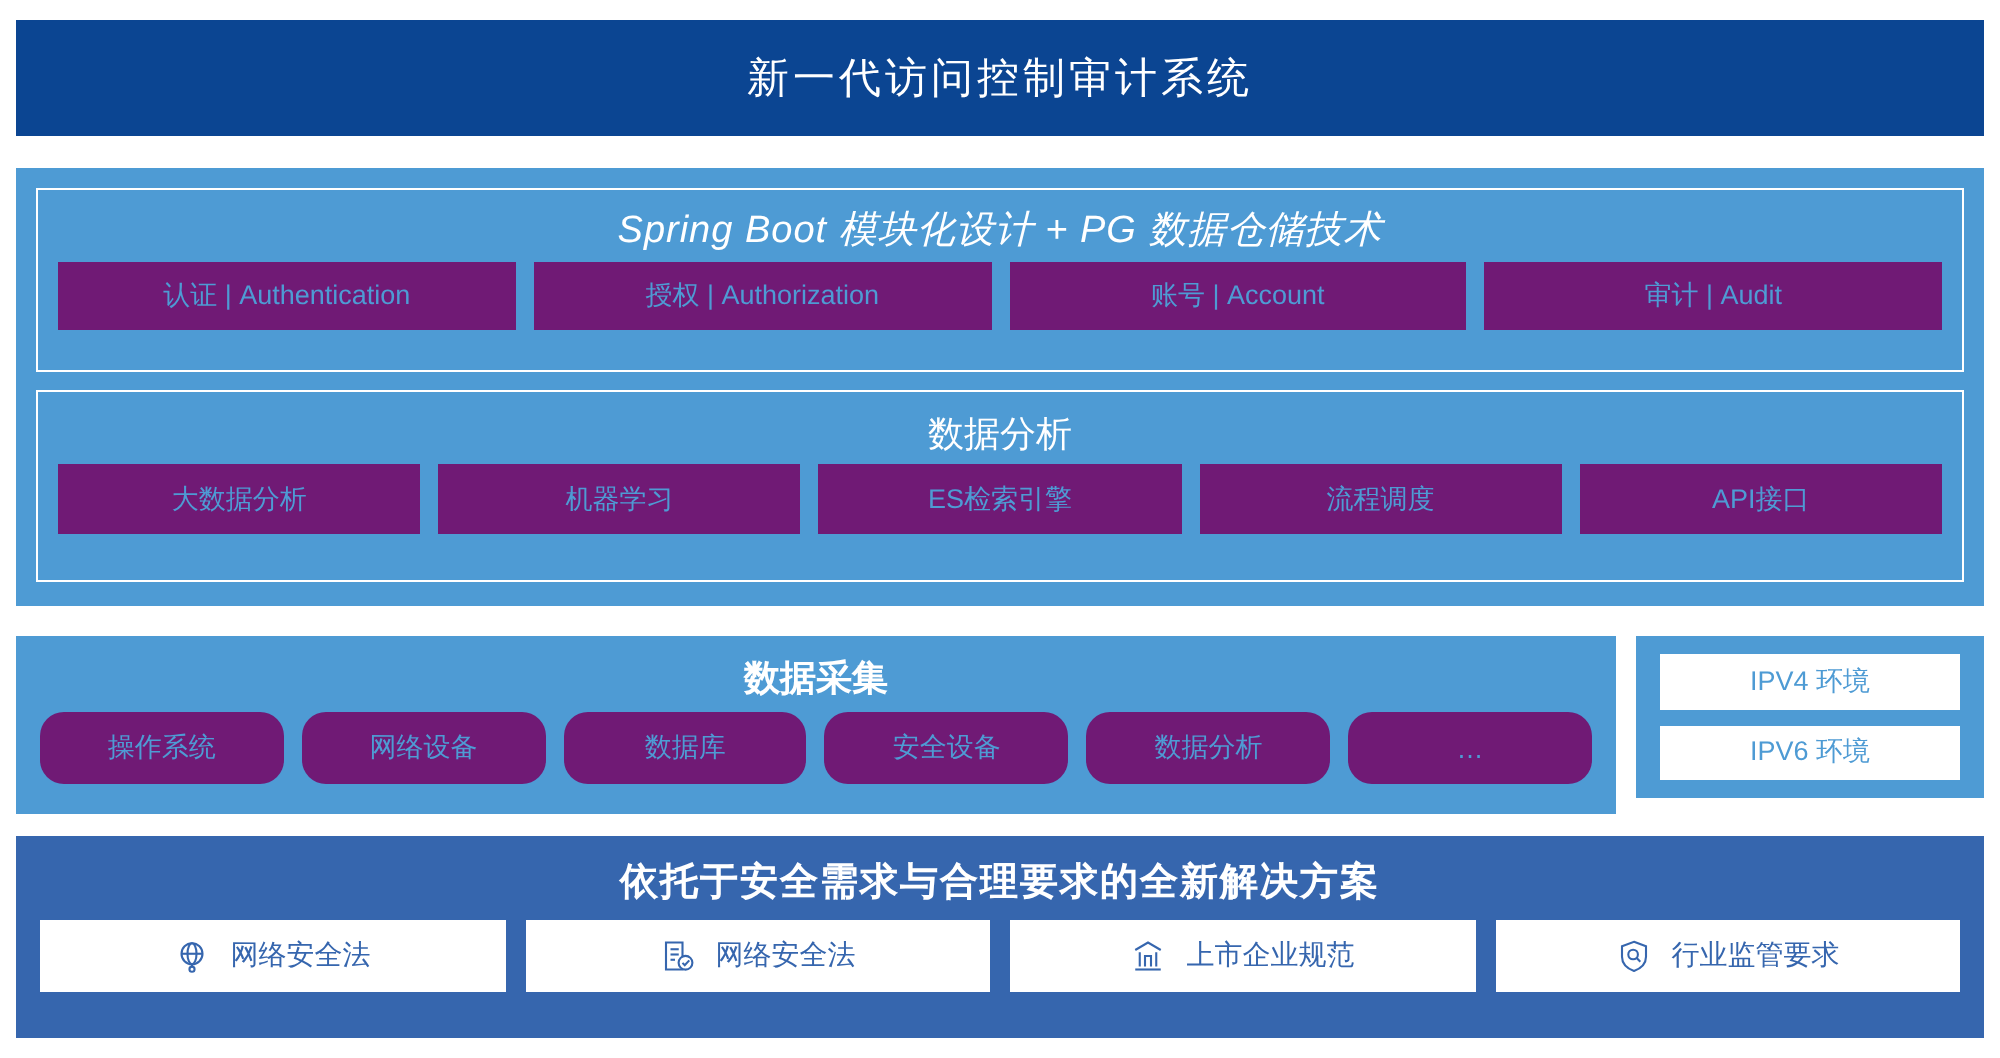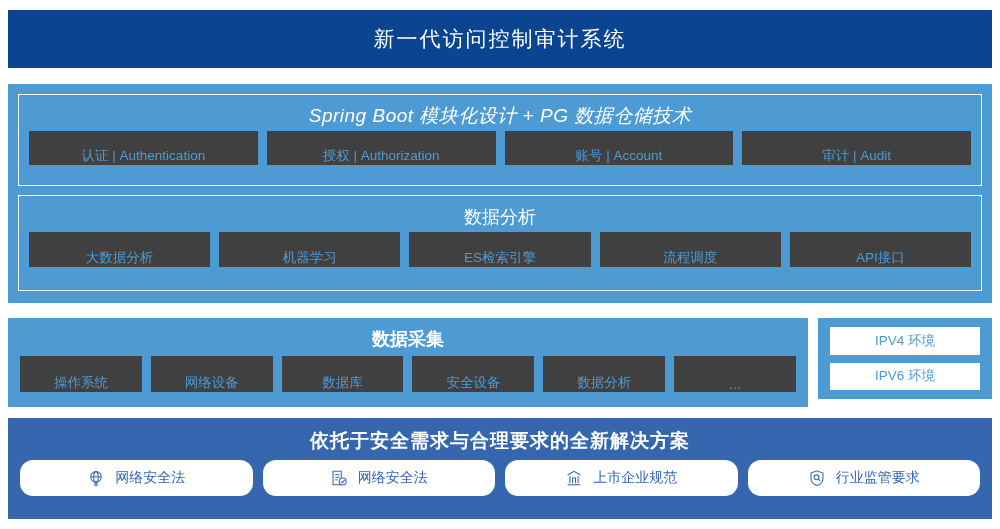--- a/index.html
+++ b/index.html
@@ -109,24 +109,24 @@
     letter-spacing: 0.5px;
   }
 
   
   .chip-row {
     display: flex;
     gap: 9px;
   }
   .chip {
     flex: 1 1 0;
-    background: #404040;
+    background: #701a75;
     height: 34px;
     display: flex;
-    align-items: flex-end;
+    align-items: center;
     justify-content: center;
     color: #4e9bd4;
     font-size: 13.5px;
     white-space: nowrap;
     box-sizing: border-box;
   }
   .chip.tall {
     height: 35px;
   }
 
@@ -141,20 +141,21 @@
     padding-top: 4px;
   }
   .collect-row {
     display: flex;
     gap: 9px;
     padding: 0 12px;
   }
   .collect-row .chip {
     height: 36px;
     font-size: 13.5px;
+    border-radius: 12px;
   }
 
   
   .ipv-chip {
     background: #ffffff;
     height: 30px;
     display: flex;
     align-items: center;
     justify-content: center;
     color: #4e9bd4;
@@ -183,21 +184,20 @@
     flex: 1 1 0;
     background: #ffffff;
     height: 36px;
     display: flex;
     align-items: center;
     justify-content: center;
     gap: 10px;
     color: #3666ae;
     font-size: 14px;
     white-space: nowrap;
-    border-radius: 13px;
   }
   .solution-chip .ic {
     display: inline-flex;
     width: 18px;
     height: 18px;
     align-items: center;
     justify-content: center;
   }
   .solution-chip .ic svg {
     width: 18px;

